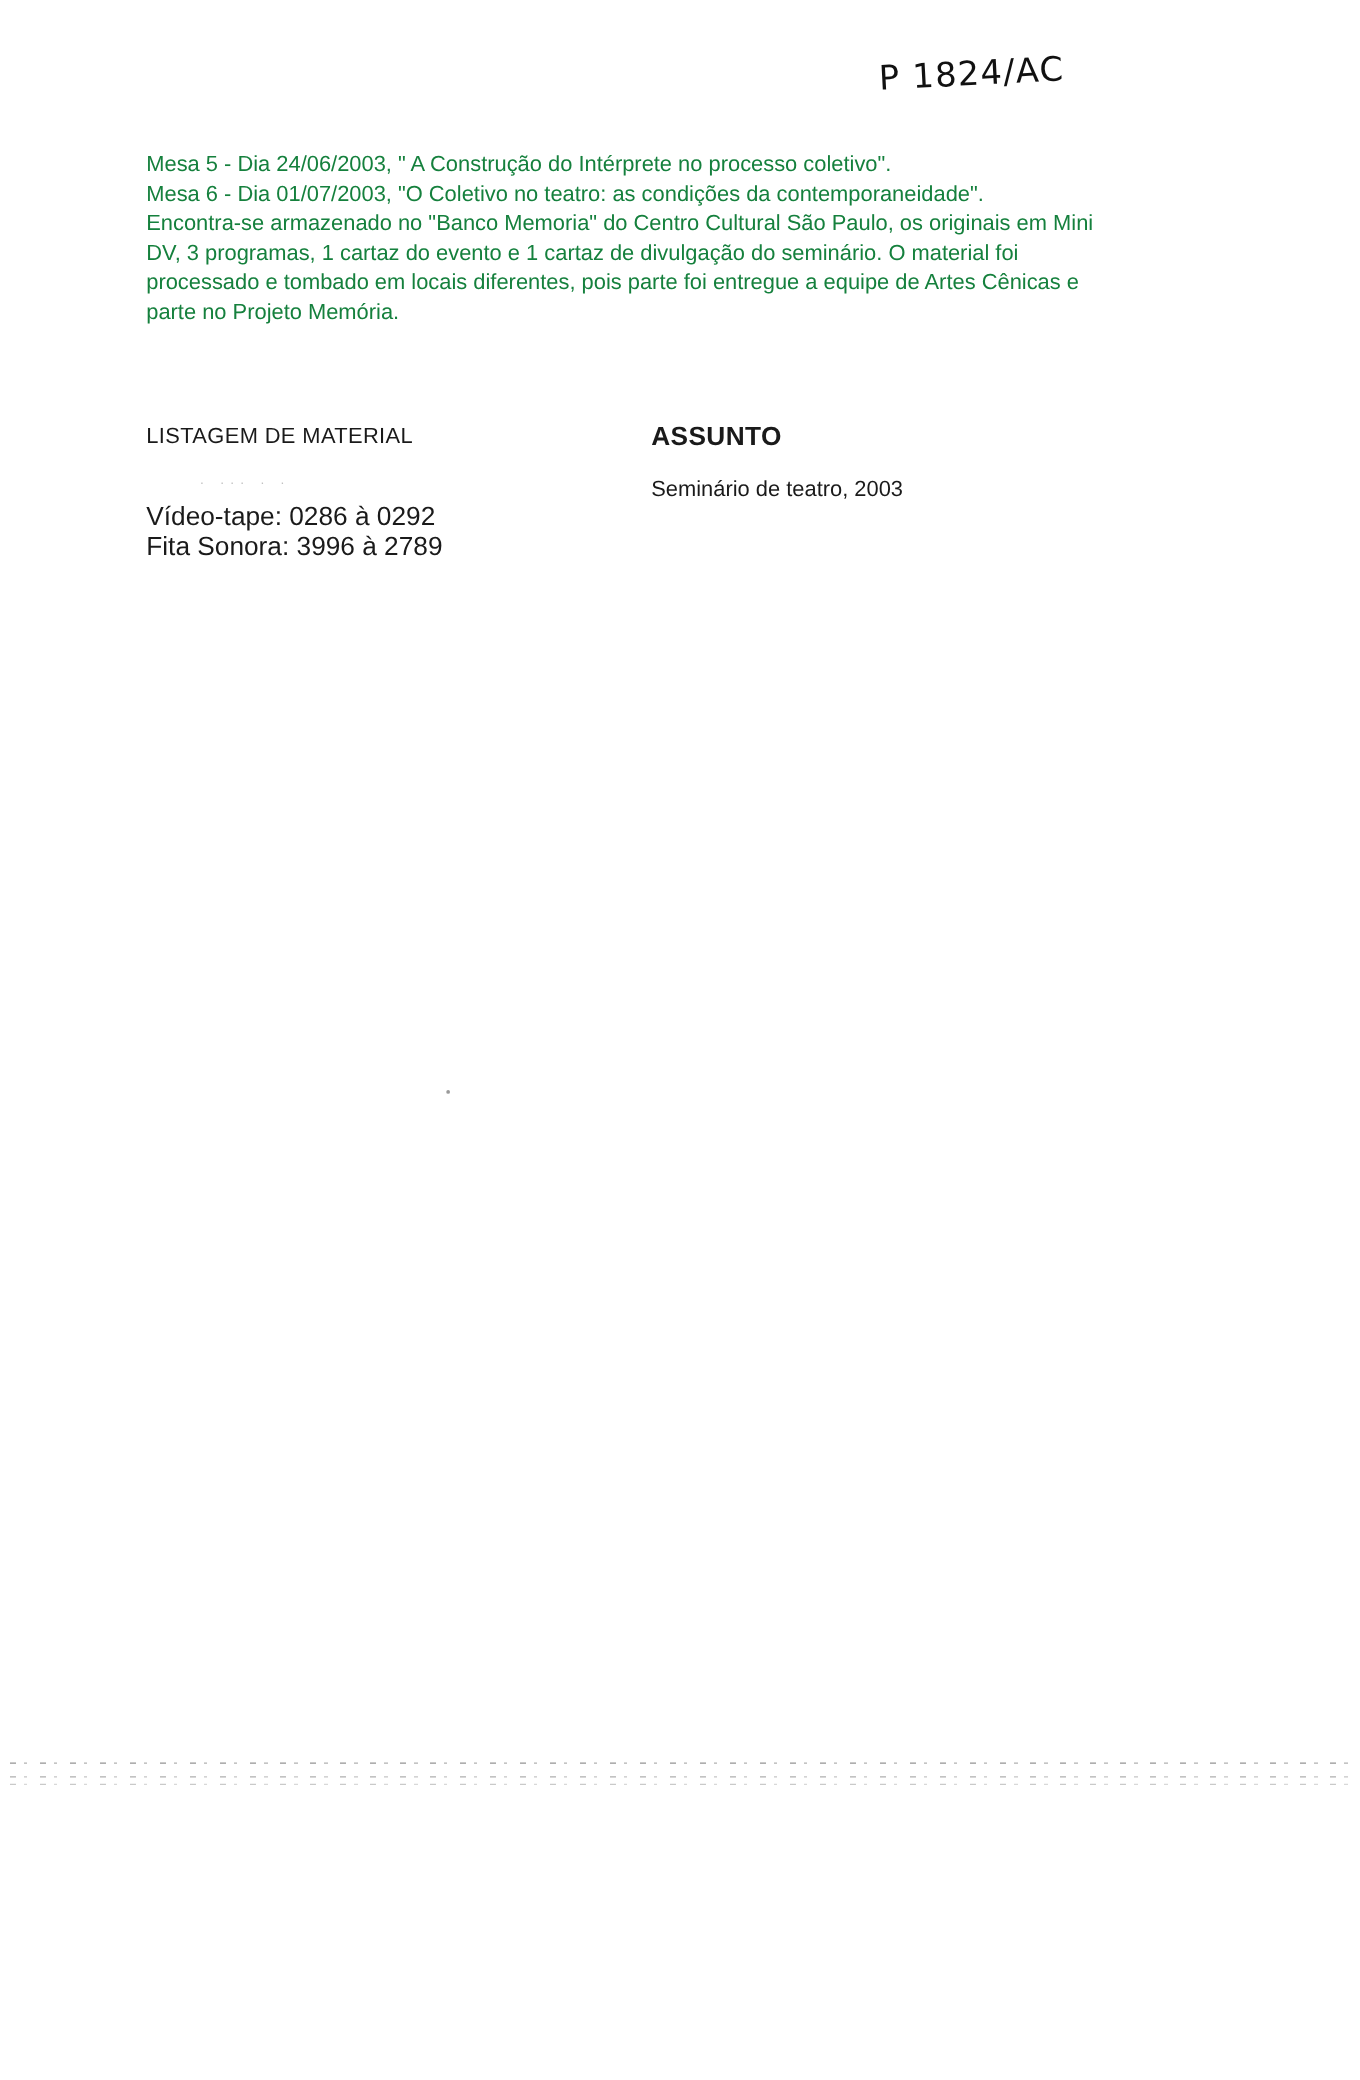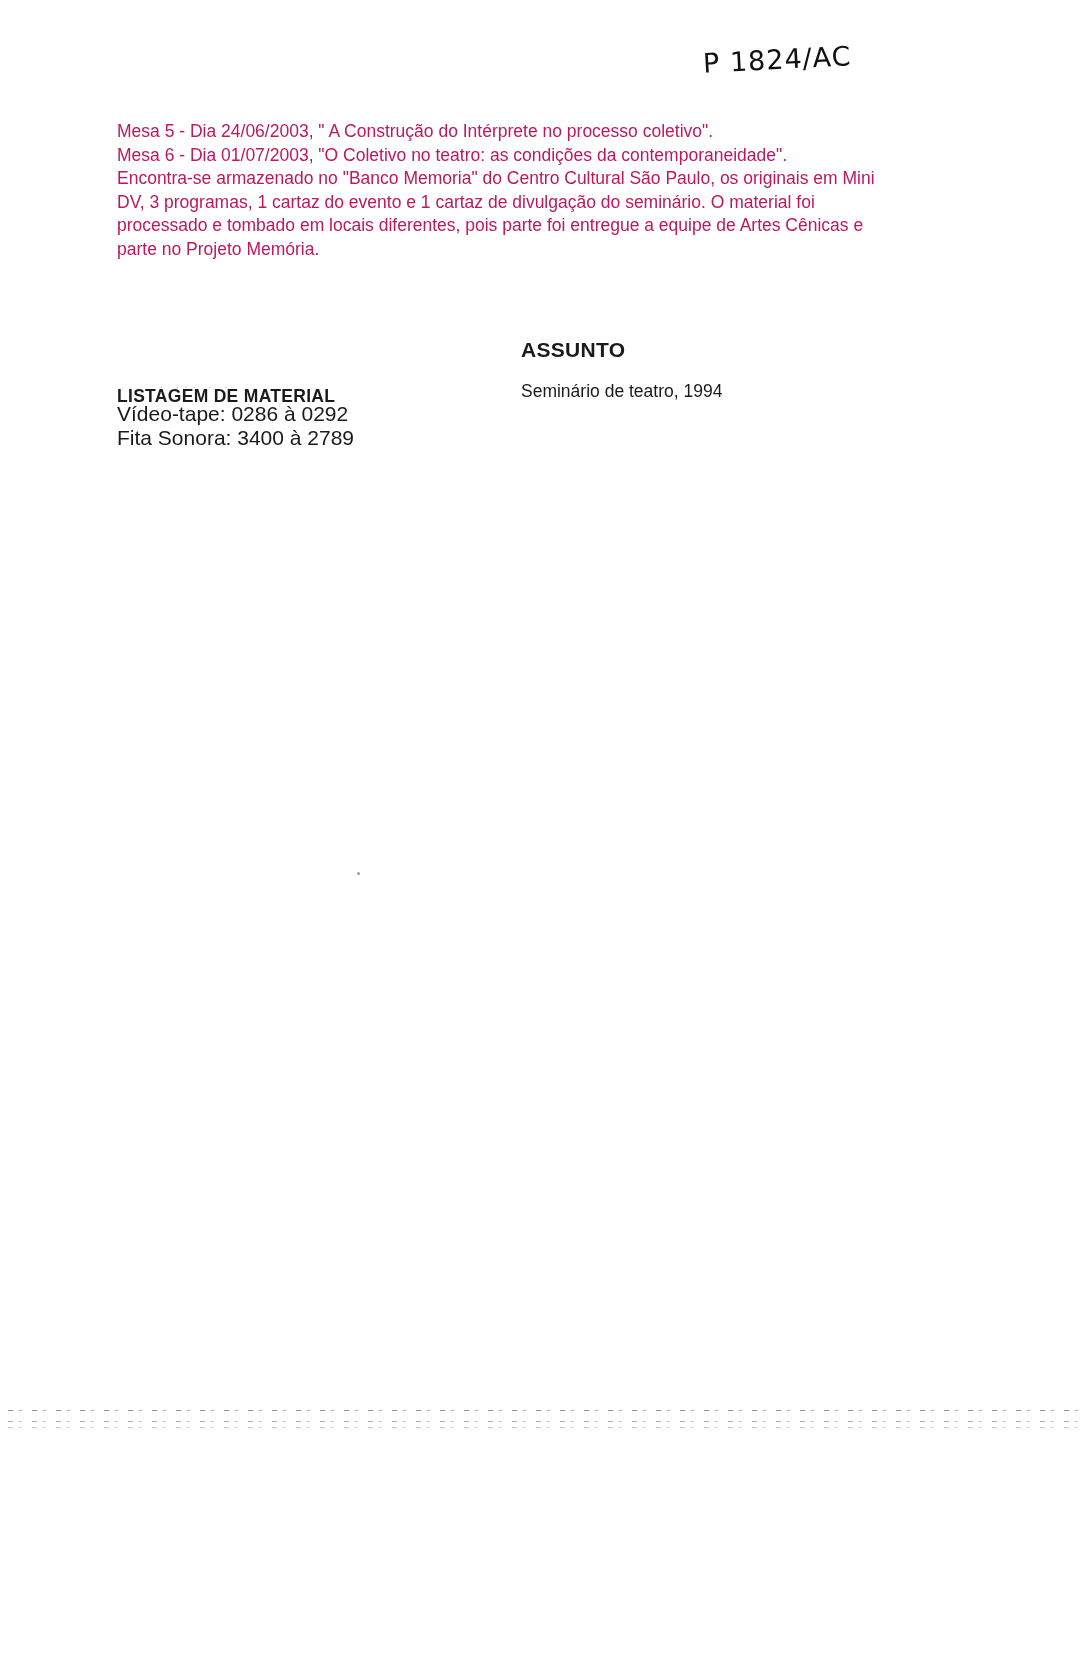--- a/index.html
+++ b/index.html
@@ -31,41 +31,40 @@
   }
 
   
   .body-block {
     position: absolute;
     left: 117px;
     top: 120px;
     width: 760px;
     font-size: 17.5px;
     line-height: 23.5px;
-    color: #be185d;
+    color: #15803d;
   }
   .body-block p {
     margin: 0;
   }
 
   
   .headings {
     position: absolute;
     left: 117px;
     top: 338px;
     width: 760px;
   }
   .heading-left {
     position: absolute;
     left: 0;
     top: 0;
     font-size: 17.5px;
-    font-weight: bold;
+    font-weight: normal;
     letter-spacing: 0.3px;
-    margin-top: 48px;
   }
   .heading-right {
     position: absolute;
     left: 404px;
     top: 0;
     font-size: 21px;
     font-weight: bold;
     letter-spacing: 0.3px;
   }
 
@@ -151,24 +150,24 @@
 
   <div class="headings">
     <div class="heading-left">LISTAGEM DE MATERIAL</div>
     <div class="heading-right">ASSUNTO</div>
   </div>
 
   <div class="speckles">. ... . .</div>
 
   <div class="listing">
     <div>Vídeo-tape: 0286 à 0292</div>
-    <div>Fita Sonora: 3400 à 2789</div>
+    <div>Fita Sonora: 3996 à 2789</div>
   </div>
 
-  <div class="assunto-value">Seminário de teatro, 1994</div>
+  <div class="assunto-value">Seminário de teatro, 2003</div>
 
   <div class="stray-dot"></div>
 
   <div class="scan-band">
     <div class="scan-line l1"></div>
     <div class="scan-line l2"></div>
     <div class="scan-line l3"></div>
   </div>
 
 </div>

